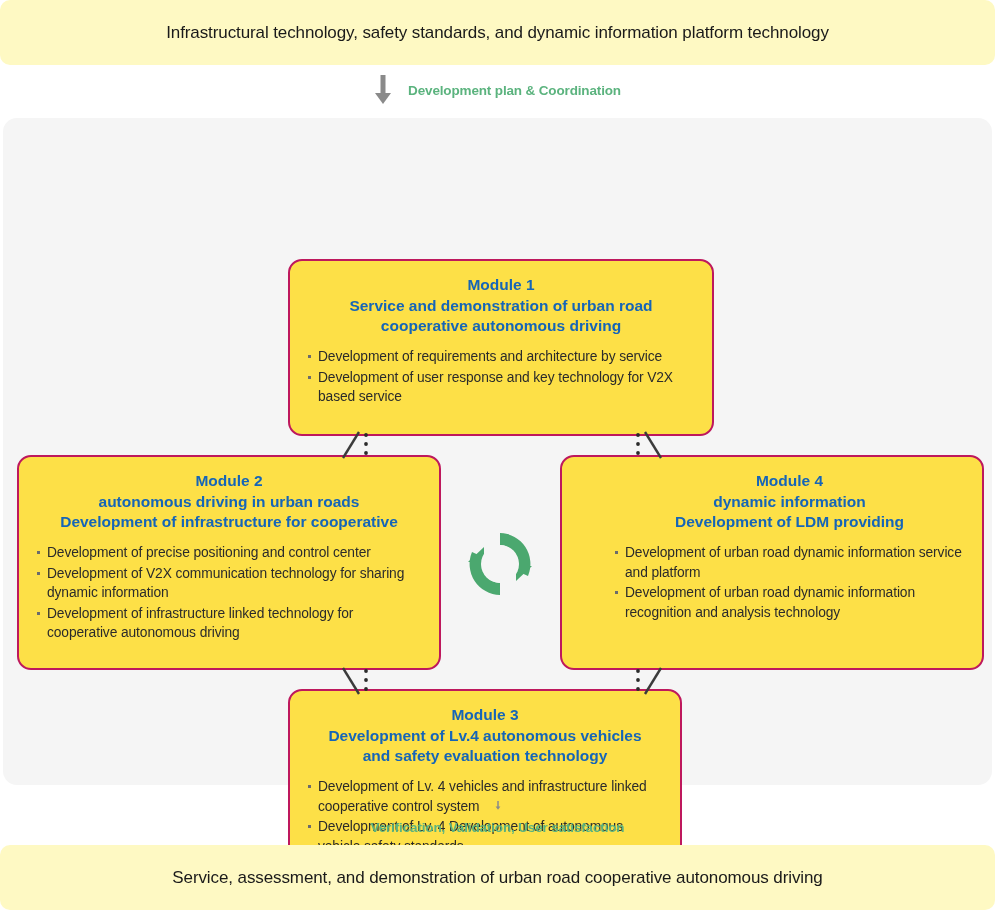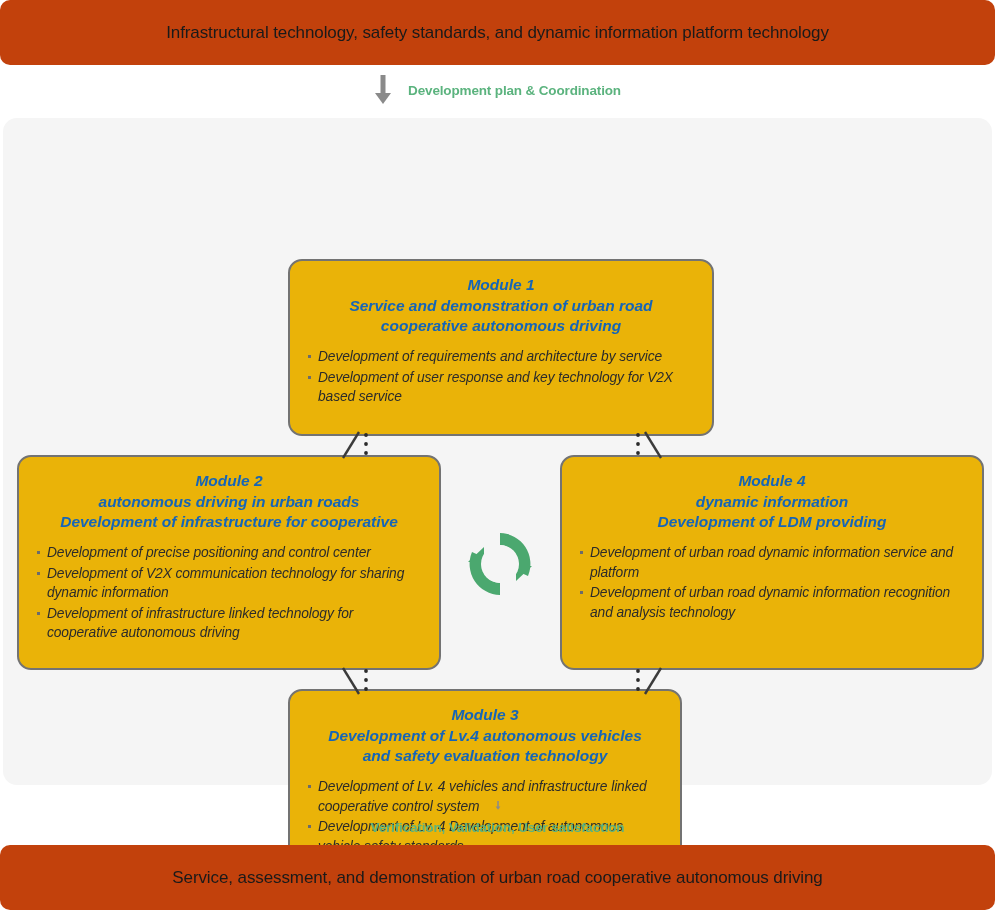--- a/index.html
+++ b/index.html
@@ -12,21 +12,21 @@
     height: 910px;
     position: relative;
     font-family: "Liberation Sans", sans-serif;
     overflow: hidden;
   }
 
   .banner {
     position: absolute;
     left: 0;
     width: 995px;
-    background: #c2410c;
+    background: #fef9c3;
     border-radius: 10px;
     display: flex;
     align-items: center;
     justify-content: center;
     color: #1a1a1a;
     font-size: 17px;
     letter-spacing: -0.1px;
   }
   #banner-top  { top: 0px;   height: 65px; }
   #banner-bottom { top: 845px; height: 65px; }
@@ -61,29 +61,28 @@
     left: 3px;
     top: 118px;
     width: 989px;
     height: 667px;
     background: #f5f5f5;
     border-radius: 14px;
   }
 
   .module {
     position: absolute;
-    background: #eab308;
-    border: 2px solid #737373;
+    background: #fde047;
+    border: 2px solid #be185d;
     border-radius: 14px;
     box-sizing: border-box;
-    font-style: italic;
   }
   #module-1 { left: 285px; top: 141px; width: 426px; height: 177px; }
   #module-2 { left: 14px;  top: 337px; width: 424px; height: 215px; }
-  #module-4 { left: 557px; top: 337px; width: 424px; height: 215px; }
+  #module-4 { left: 557px; top: 337px; width: 424px; height: 215px; padding-left: 35px; }
   #module-3 { left: 285px; top: 571px; width: 394px; height: 197px; }
 
   .module-head {
     text-align: center;
     color: #1565b8;
     font-size: 15.5px;
     line-height: 20px;
     padding: 14px 18px 0 18px;
   }
   .module-head .mod-no {

